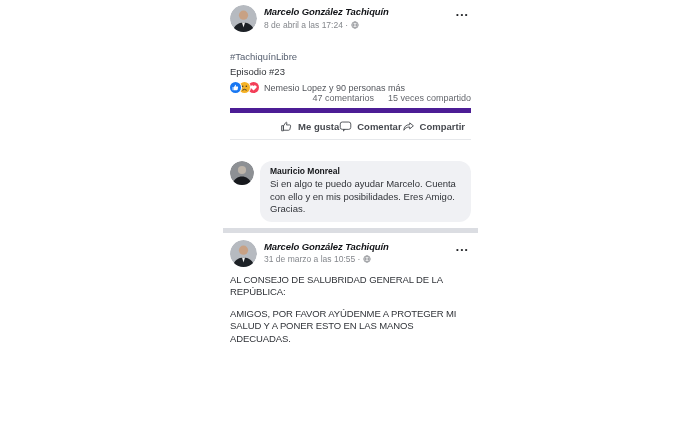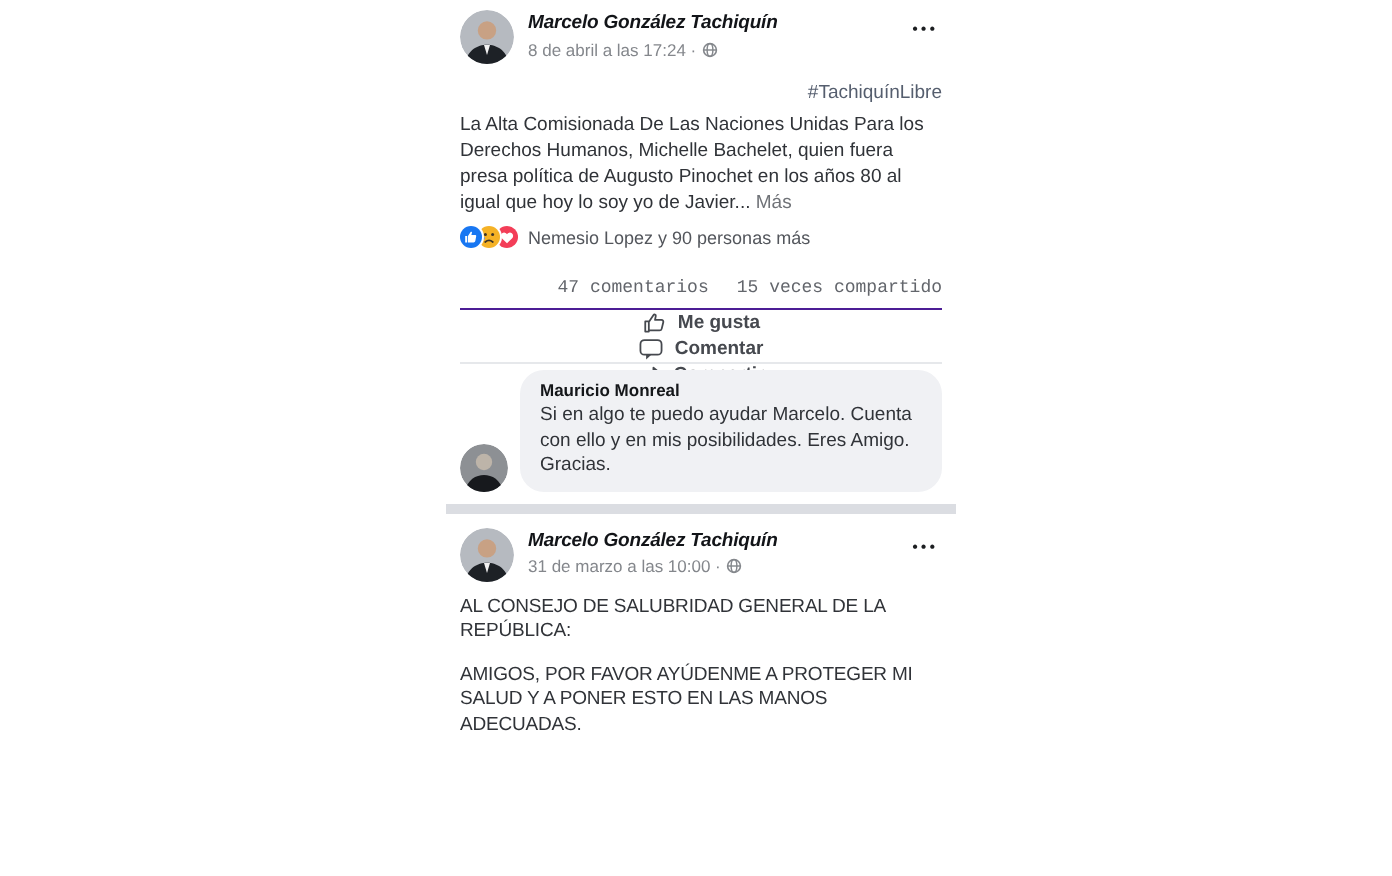--- a/index.html
+++ b/index.html
@@ -13,42 +13,42 @@
   .post-header{display:flex;align-items:flex-start;position:relative;}
   .post-header.first{margin-top:5px;}
   .post-header.second{margin-top:7px;}
   .avatar{width:27px;height:27px;border-radius:50%;overflow:hidden;flex:0 0 27px;cursor:pointer;}
   .avatar svg{display:block;}
   .header-text{margin-left:7px;padding-top:1px;}
   .author{font-size:9.5px;font-weight:bold;color:#121418;letter-spacing:-0.1px;cursor:pointer;font-style:italic;}
   .meta{font-size:8.5px;color:#84878c;margin-top:2.5px;display:flex;align-items:center;gap:3px;}
   .menu-dots{margin-left:auto;font-size:8px;letter-spacing:1.5px;color:#1c1e21;padding:5px 2px 0 0;cursor:pointer;}
 
-  .hashtag{font-size:9.5px;color:#555e6e;margin-top:9px;cursor:pointer;text-align:right;}
+  .hashtag{font-size:9.5px;color:#555e6e;margin-top:19px;cursor:pointer;}
   .episode{font-size:9.5px;margin-top:4px;color:#303338;}
   .headline{font-size:9.5px;line-height:13px;margin-top:4px;color:#303338;letter-spacing:-0.1px;}
   .body-text{font-size:9.5px;line-height:13px;margin-top:4px;color:#303338;}
   .see-more{color:#6f7277;cursor:pointer;}
 
   
   .reaction-row{display:flex;align-items:flex-end;margin-top:5px;font-size:9px;color:#53565c;cursor:pointer;}
   .reaction-icons{display:flex;margin-right:5px;}
   .reaction{width:11px;height:11px;border-radius:50%;box-shadow:0 0 0 1px #fff;position:relative;}
   .reaction + .reaction{margin-left:-2px;}
-  .counts-row{display:flex;justify-content:flex-end;gap:14px;font-size:9px;color:#63666c;margin-top:15px;font-family:Liberation Mono, monospace;}
+  .counts-row{display:flex;justify-content:flex-end;gap:14px;font-size:9px;color:#63666c;margin-top:0;}
   .counts-row span{cursor:pointer;}
 
   
-  .action-bar{display:flex;justify-content:space-between;align-items:center;margin-top:5px;
-    border-top:1px solid #4c1d95;border-bottom:1px solid #e6e8eb;height:26px;padding:0 6px;flex-direction:column;}
+  .action-bar{display:flex;justify-content:flex-end;align-items:center;margin-top:5px;
+    border-top:5px solid #4c1d95;border-bottom:1px solid #e6e8eb;height:26px;padding:0 6px;}
   .action-btn{display:flex;align-items:center;gap:5px;font-size:9.5px;font-weight:bold;color:#46494f;cursor:pointer;}
   .action-btn svg{display:block;}
 
   
-  .comment-section{display:flex;margin-top:3px;align-items:flex-end;}
+  .comment-section{display:flex;margin-top:21px;align-items:flex-start;}
   .comment-avatar{width:24px;height:24px;border-radius:50%;overflow:hidden;flex:0 0 24px;cursor:pointer;}
   .comment-bubble{margin-left:6px;background:#f0f1f4;border-radius:12px;padding:5px 10px 6px 10px;flex:1;}
   .comment-author{font-size:8.5px;font-weight:bold;color:#15171a;cursor:pointer;}
   .comment-text{font-size:9.5px;line-height:12.5px;margin-top:2px;color:#303338;}
 
   .separator{height:5px;background:#dbdde2;margin:6px -7px 0 -7px;}
 
   .para{font-size:9.5px;line-height:12.5px;margin-top:7px;color:#303338;letter-spacing:-0.1px;}
   .para.first{margin-top:9px;}
 </style>
@@ -74,24 +74,21 @@
           <circle cx="5" cy="5" r="4" fill="none" stroke="#84878c" stroke-width="1"></circle>
           <ellipse cx="5" cy="5" rx="1.8" ry="4" fill="none" stroke="#84878c" stroke-width="0.9"></ellipse>
           <line x1="1" y1="5" x2="9" y2="5" stroke="#84878c" stroke-width="0.9"></line>
         </svg>
       </div>
     </div>
     <div class="menu-dots">•••</div>
   </div>
 
   <div class="hashtag">#TachiquínLibre</div>
-  <div class="body-text">
-    <span>La Alta Comisionada De Las Naciones Unidas Para los Derechos Humanos, Michelle Bachelet, quien fuera presa política de Augusto Pinochet en los años 80 al igual que hoy lo soy yo de Javier...</span>
-    <span class="see-more">Más</span>
-  </div>
+  <div class="episode">Episodio #23</div>
 
   <div class="reaction-row">
     <div class="reaction-icons">
       <div class="reaction" style="background:#1877f2;z-index:3">
         <svg width="11" height="11" viewBox="0 0 11 11">
             <path d="M2.6 5h1v3.2h-1z M4 8.2V5l1.3-2c.2-.35.8-.15.7.3l-.3 1.2h1.9c.35 0 .6.3.5.65l-.45 2.4c-.1.4-.45.65-.85.65z" fill="#fff"></path>
           </svg>
       </div>
       <div class="reaction" style="background:#f5b226;z-index:2">
         <svg width="11" height="11" viewBox="0 0 11 11">
@@ -158,21 +155,21 @@
       <svg width="27" height="27" viewBox="0 0 27 27">
         <circle cx="13.5" cy="13.5" r="13.5" fill="#b6bac0"></circle>
         <circle cx="13.5" cy="10.2" r="4.6" fill="#c8a184"></circle>
         <path d="M2.5 27c1.2-7 6.3-9.6 11-9.6s9.8 2.6 11 9.6z" fill="#1d2126"></path>
         <path d="M12 17.5h3l-1.5 5z" fill="#f2f2f2"></path>
       </svg>
     </div>
     <div class="header-text">
       <div class="author">Marcelo González Tachiquín</div>
       <div class="meta">
-        <span>31 de marzo a las 10:00 ·</span>
+        <span>31 de marzo a las 10:55 ·</span>
         <svg width="8" height="8" viewBox="0 0 10 10">
           <circle cx="5" cy="5" r="4" fill="none" stroke="#84878c" stroke-width="1"></circle>
           <ellipse cx="5" cy="5" rx="1.8" ry="4" fill="none" stroke="#84878c" stroke-width="0.9"></ellipse>
           <line x1="1" y1="5" x2="9" y2="5" stroke="#84878c" stroke-width="0.9"></line>
         </svg>
       </div>
     </div>
     <div class="menu-dots">•••</div>
   </div>
 

